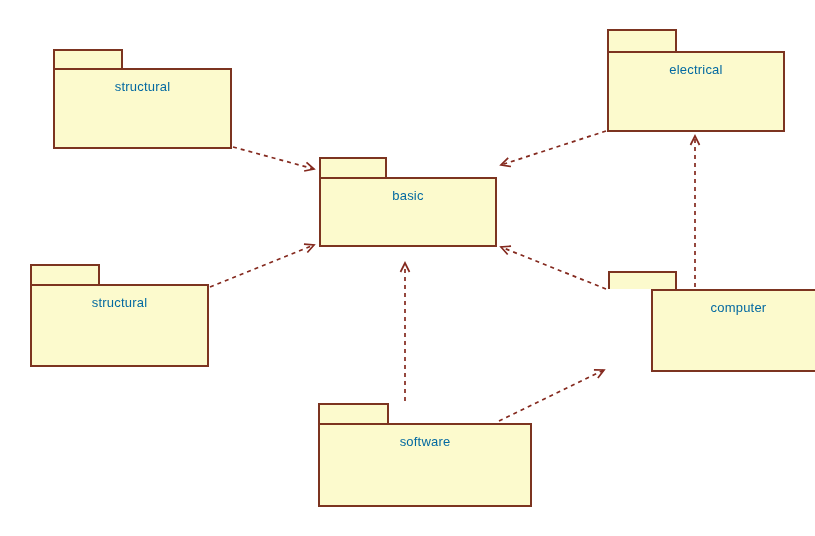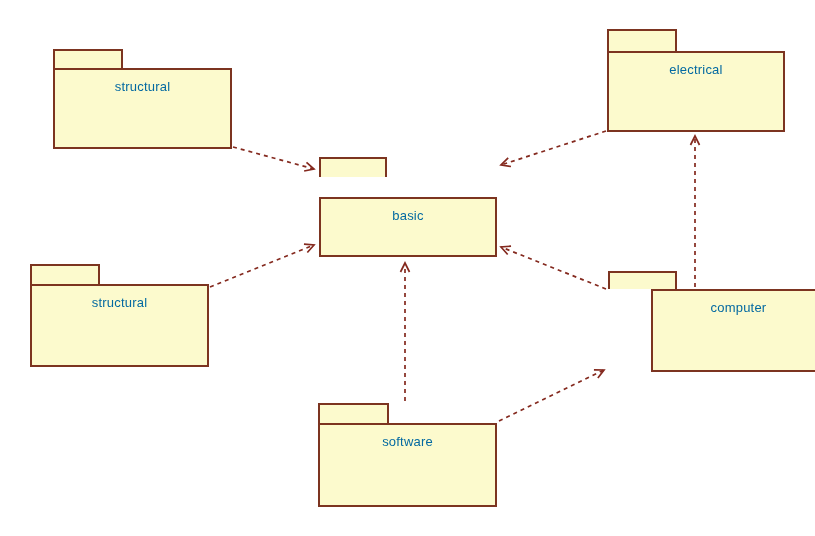--- a/index.html
+++ b/index.html
@@ -72,39 +72,39 @@
 
   <div class="pkg" style="left:607px;top:29px;">
     <div class="pkg-tab" style="width:70px;height:22px;"></div>
     <div class="pkg-body" style="width:178px;height:81px;">
       <span class="pkg-label">electrical</span>
     </div>
   </div>
 
   <div class="pkg" style="left:319px;top:157px;">
     <div class="pkg-tab" style="width:68px;height:20px;"></div>
-    <div class="pkg-body" style="width:178px;height:60px;margin-top:20px;">
+    <div class="pkg-body" style="width:178px;height:70px;">
       <span class="pkg-label">basic</span>
     </div>
   </div>
 
   <div class="pkg" style="left:30px;top:264px;">
     <div class="pkg-tab" style="width:70px;height:20px;"></div>
     <div class="pkg-body" style="width:179px;height:83px;">
       <span class="pkg-label">structural</span>
     </div>
   </div>
 
   <div class="pkg" style="left:608px;top:271px;">
     <div class="pkg-tab" style="width:69px;height:18px;"></div>
     <div class="pkg-body" style="width:175px;height:83px;margin-left:43px;">
       <span class="pkg-label">computer</span>
     </div>
   </div>
 
   <div class="pkg" style="left:318px;top:403px;">
     <div class="pkg-tab" style="width:71px;height:20px;"></div>
-    <div class="pkg-body" style="width:179px;height:84px;">
+    <div class="pkg-body" style="width:214px;height:84px;">
       <span class="pkg-label">software</span>
     </div>
   </div>
 
 </div>
 
 </body></html>

